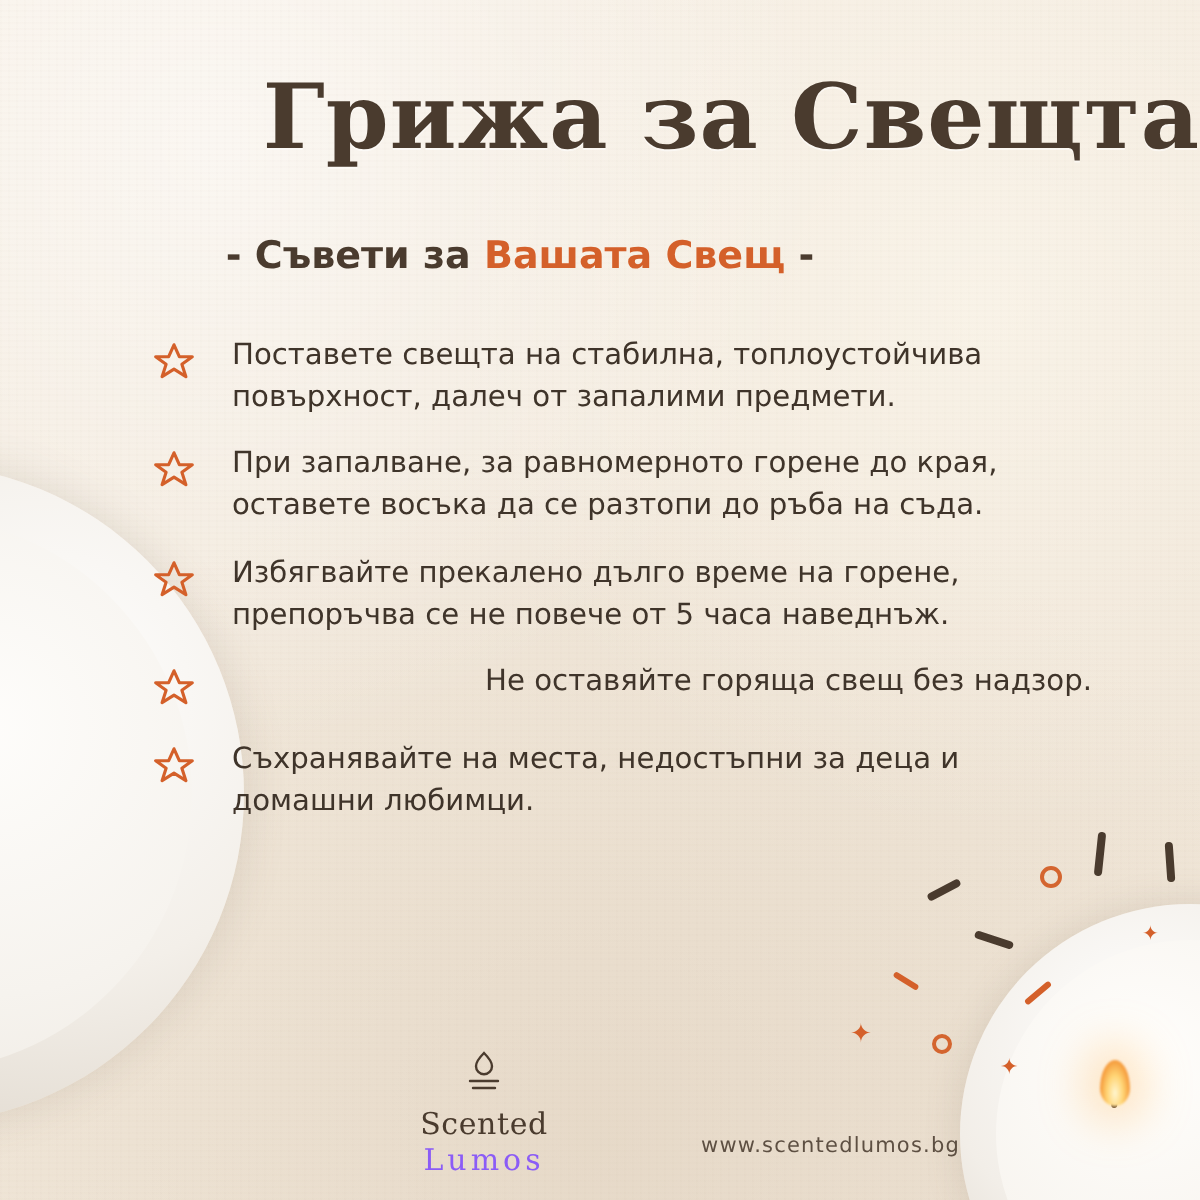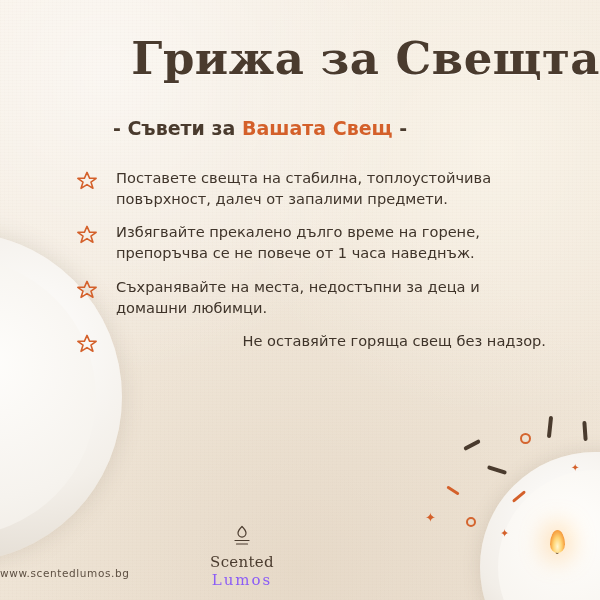--- a/index.html
+++ b/index.html
@@ -190,22 +190,22 @@
   .logo-sub {
     font-family: "DejaVu Serif", serif;
     font-size: 15px;
     color: #8b5cf6;
     letter-spacing: 2px;
   }
   .site {
     position: absolute;
     left: 0;
     top: 567px;
-    width: 600px;
-    text-align: left;
+    width: 480px;
+    text-align: right;
     font-family: "DejaVu Sans", sans-serif;
     font-size: 10.5px;
     color: #5d4f42;
     letter-spacing: 0.6px;
   }
 </style>
 </head>
 <body>
 
 <div id="page">
@@ -243,46 +243,54 @@
     <div class="tip">
       <span class="star">
         <svg width="22" height="22" viewBox="0 0 24 24" fill="none" stroke="#d4602a" stroke-width="1.7" stroke-linejoin="round">
           <path d="M12 2.6 14.9 9.1 22 9.1 16.3 13.2 18.5 20 12 15.9 5.5 20 7.7 13.2 2 9.1 9.1 9.1Z"></path>
         </svg>
       </span>
       <span class="txt">Поставете свещта на стабилна, топлоустойчива повърхност, далеч от запалими предмети.</span>
     </div>
 
 
-
-    <div class="tip">
-      <span class="star">
-        <svg width="22" height="22" viewBox="0 0 24 24" fill="none" stroke="#d4602a" stroke-width="1.7" stroke-linejoin="round">
-          <path d="M12 2.6 14.9 9.1 22 9.1 16.3 13.2 18.5 20 12 15.9 5.5 20 7.7 13.2 2 9.1 9.1 9.1Z"></path>
-        </svg>
-      </span>
-      <span class="txt">Избягвайте прекалено дълго време на горене, препоръчва се не повече от 1 часа наведнъж.</span>
+    <div class="tip">
+      <span class="star">
+        <svg width="22" height="22" viewBox="0 0 24 24" fill="none" stroke="#d4602a" stroke-width="1.7" stroke-linejoin="round">
+          <path d="M12 2.6 14.9 9.1 22 9.1 16.3 13.2 18.5 20 12 15.9 5.5 20 7.7 13.2 2 9.1 9.1 9.1Z"></path>
+        </svg>
+      </span>
+      <span class="txt">При запалване, за равномерното горене до края, оставете восъка да се разтопи до ръба на съда.</span>
+    </div>
+
+    <div class="tip">
+      <span class="star">
+        <svg width="22" height="22" viewBox="0 0 24 24" fill="none" stroke="#d4602a" stroke-width="1.7" stroke-linejoin="round">
+          <path d="M12 2.6 14.9 9.1 22 9.1 16.3 13.2 18.5 20 12 15.9 5.5 20 7.7 13.2 2 9.1 9.1 9.1Z"></path>
+        </svg>
+      </span>
+      <span class="txt">Избягвайте прекалено дълго време на горене, препоръчва се не повече от 5 часа наведнъж.</span>
+    </div>
+
+    <div class="tip">
+      <span class="star">
+        <svg width="22" height="22" viewBox="0 0 24 24" fill="none" stroke="#d4602a" stroke-width="1.7" stroke-linejoin="round">
+          <path d="M12 2.6 14.9 9.1 22 9.1 16.3 13.2 18.5 20 12 15.9 5.5 20 7.7 13.2 2 9.1 9.1 9.1Z"></path>
+        </svg>
+      </span>
+      <span class="txt">Не оставяйте горяща свещ без надзор.</span>
     </div>
 
     <div class="tip">
       <span class="star">
         <svg width="22" height="22" viewBox="0 0 24 24" fill="none" stroke="#d4602a" stroke-width="1.7" stroke-linejoin="round">
           <path d="M12 2.6 14.9 9.1 22 9.1 16.3 13.2 18.5 20 12 15.9 5.5 20 7.7 13.2 2 9.1 9.1 9.1Z"></path>
         </svg>
       </span>
       <span class="txt">Съхранявайте на места, недостъпни за деца и домашни любимци.</span>
-    </div>
-
-    <div class="tip">
-      <span class="star">
-        <svg width="22" height="22" viewBox="0 0 24 24" fill="none" stroke="#d4602a" stroke-width="1.7" stroke-linejoin="round">
-          <path d="M12 2.6 14.9 9.1 22 9.1 16.3 13.2 18.5 20 12 15.9 5.5 20 7.7 13.2 2 9.1 9.1 9.1Z"></path>
-        </svg>
-      </span>
-      <span class="txt">Не оставяйте горяща свещ без надзор.</span>
     </div>
 
   </div>
 
   <div class="logo">
     <span class="logo-mark">
       <svg width="26" height="26" viewBox="0 0 26 26" fill="none">
         <path d="M13 3.5c2.6 2.6 4 4.6 4 6.6a4 4 0 0 1-8 0c0-2 1.4-4 4-6.6z" stroke="#4a3b2e" stroke-width="1.2" fill="none"></path>
         <path d="M6 17.5h14M7.5 21h11" stroke="#4a3b2e" stroke-width="1.2" stroke-linecap="round"></path>
       </svg>

